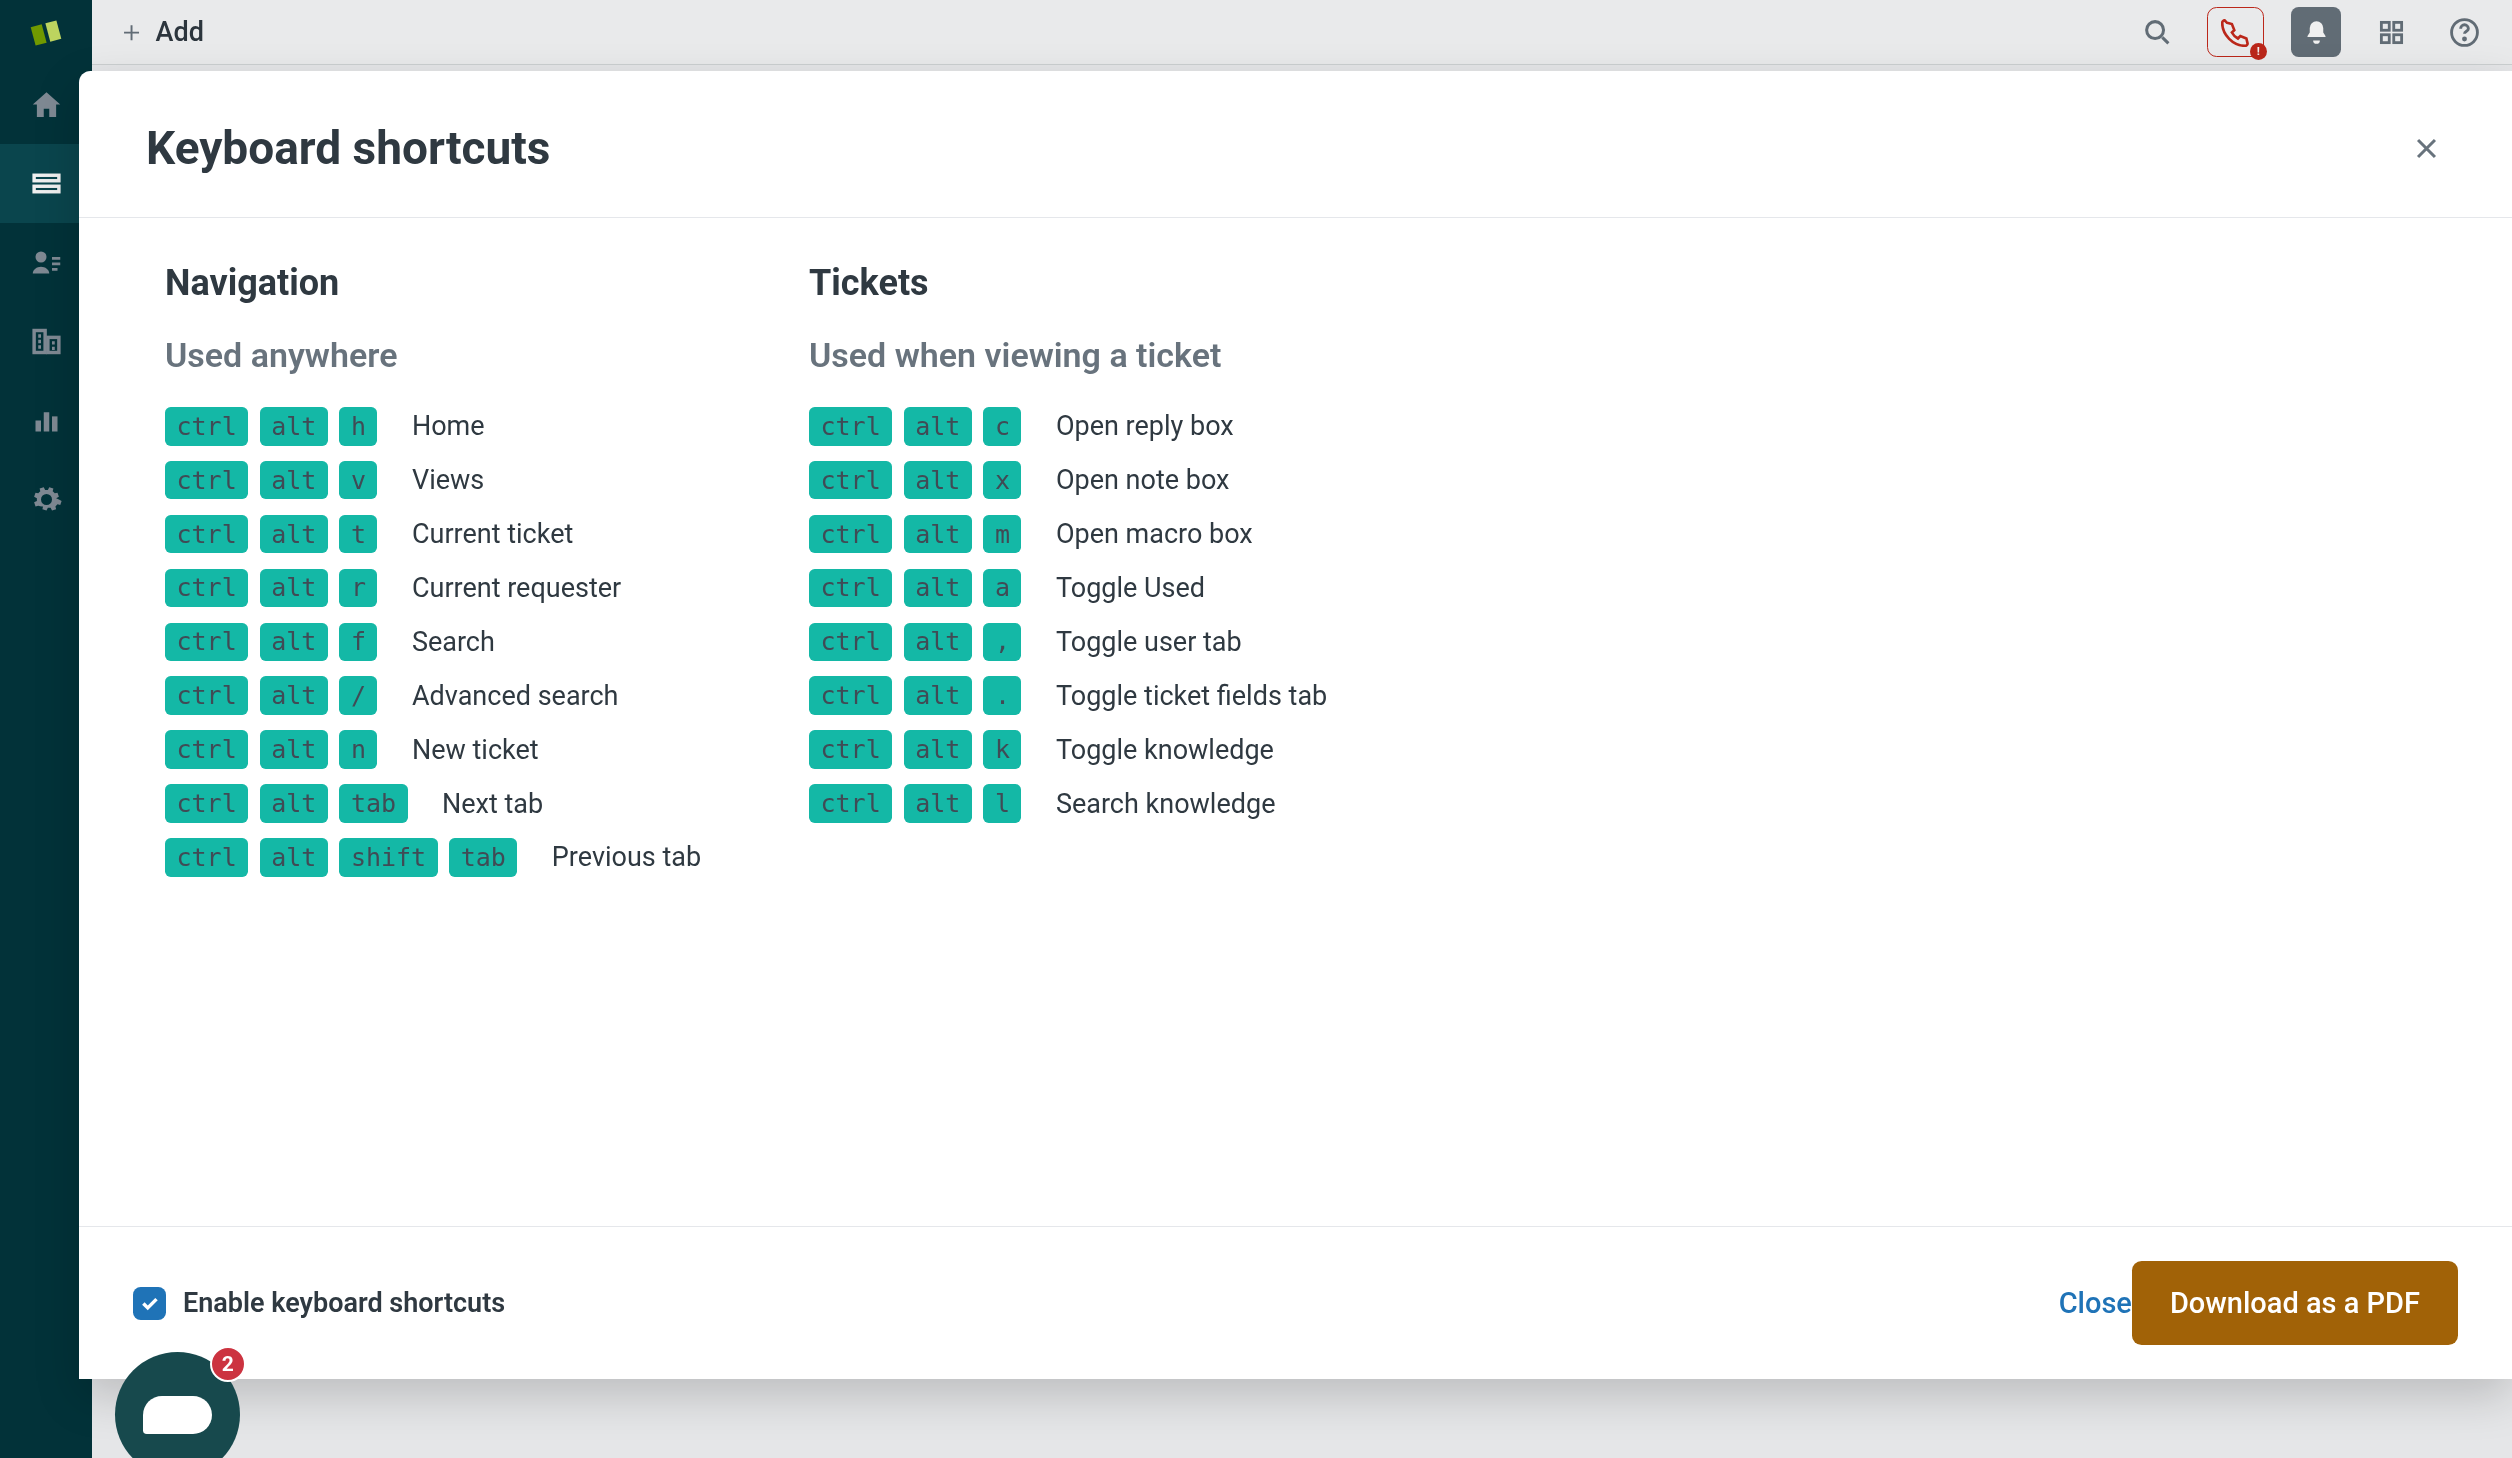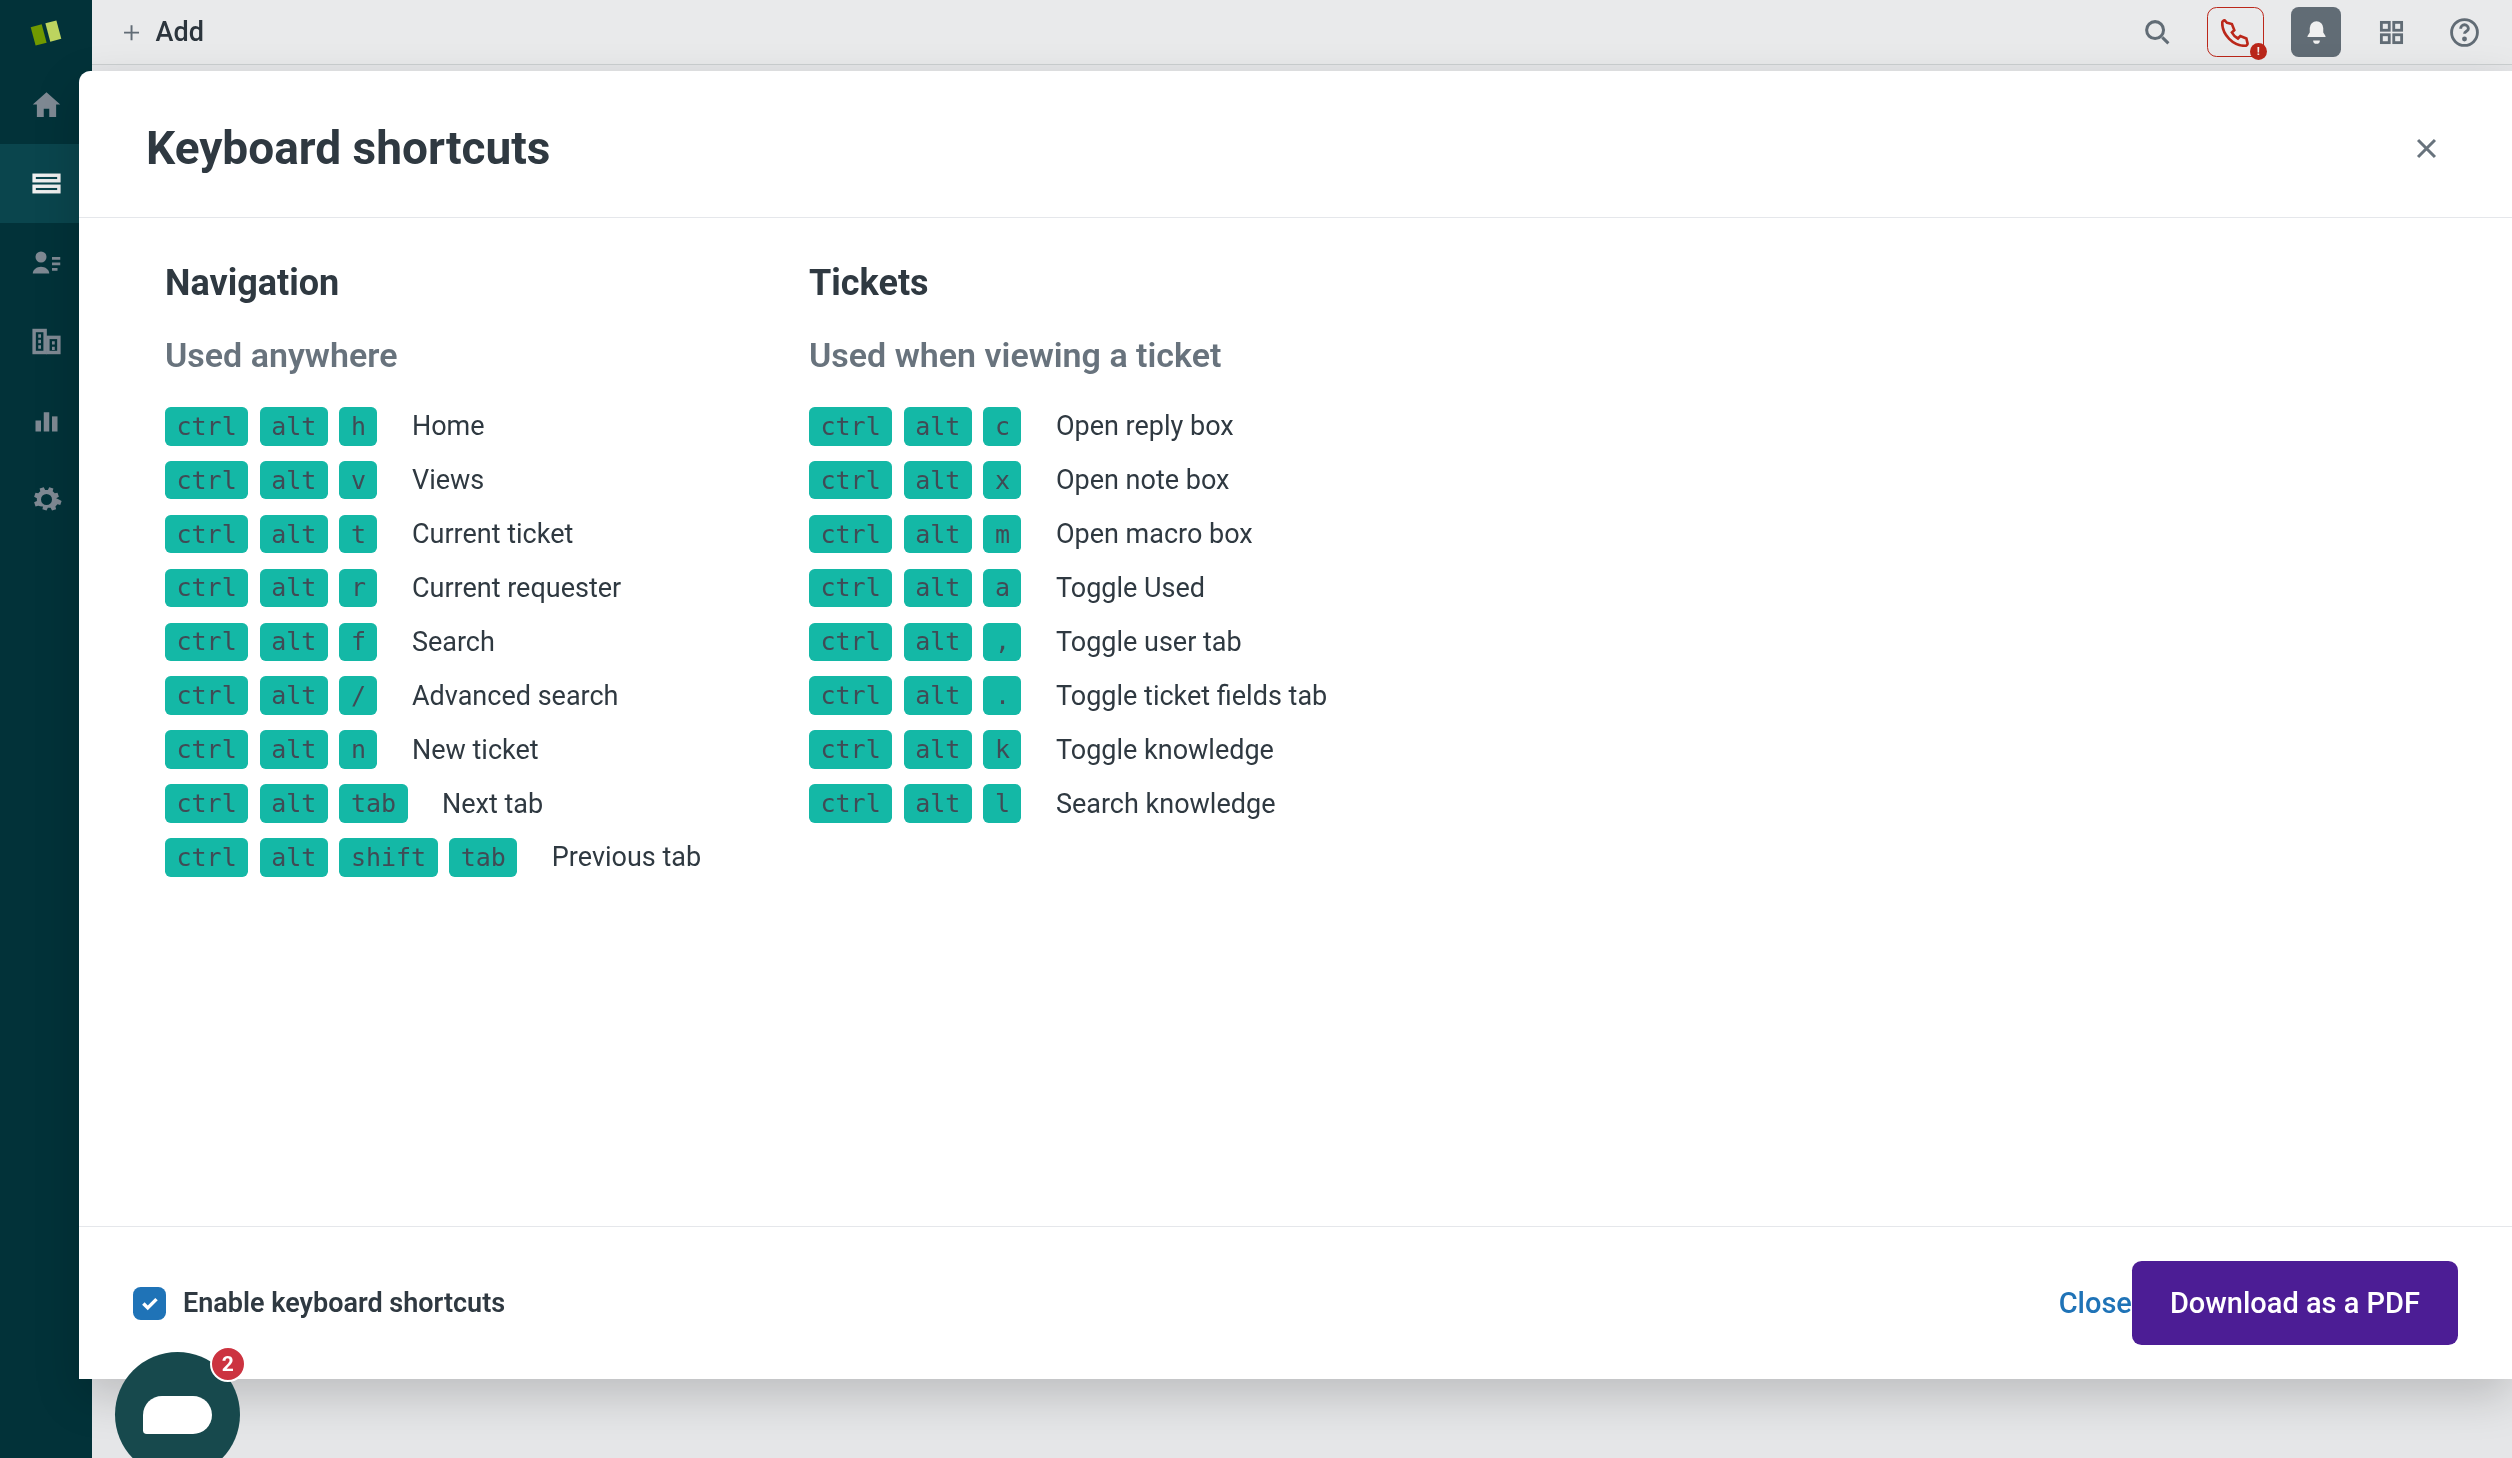--- a/index.html
+++ b/index.html
@@ -194,21 +194,21 @@
     border-radius:7.7px;
     display:flex;align-items:center;justify-content:center;
     color:#fff;
   }
   .checkbox-label { font-size: 27px; font-weight: 600; color:#2f3941; }
   .footer-actions { display:flex; align-items:center;}
   .btn-link {
     color:#1f73b7; font-size:29px; font-weight:500; cursor:pointer;
   }
   .btn-primary {
-    background:#4c1d95; color:#fff;
+    background:#a16207; color:#fff;
     font-size:29px; font-weight:500;
     padding: 25px 38px;
     border-radius:9.6px;
     cursor:pointer;
   }
 
   
   .chat-bubble {
     position:absolute;
     left: 115px;

